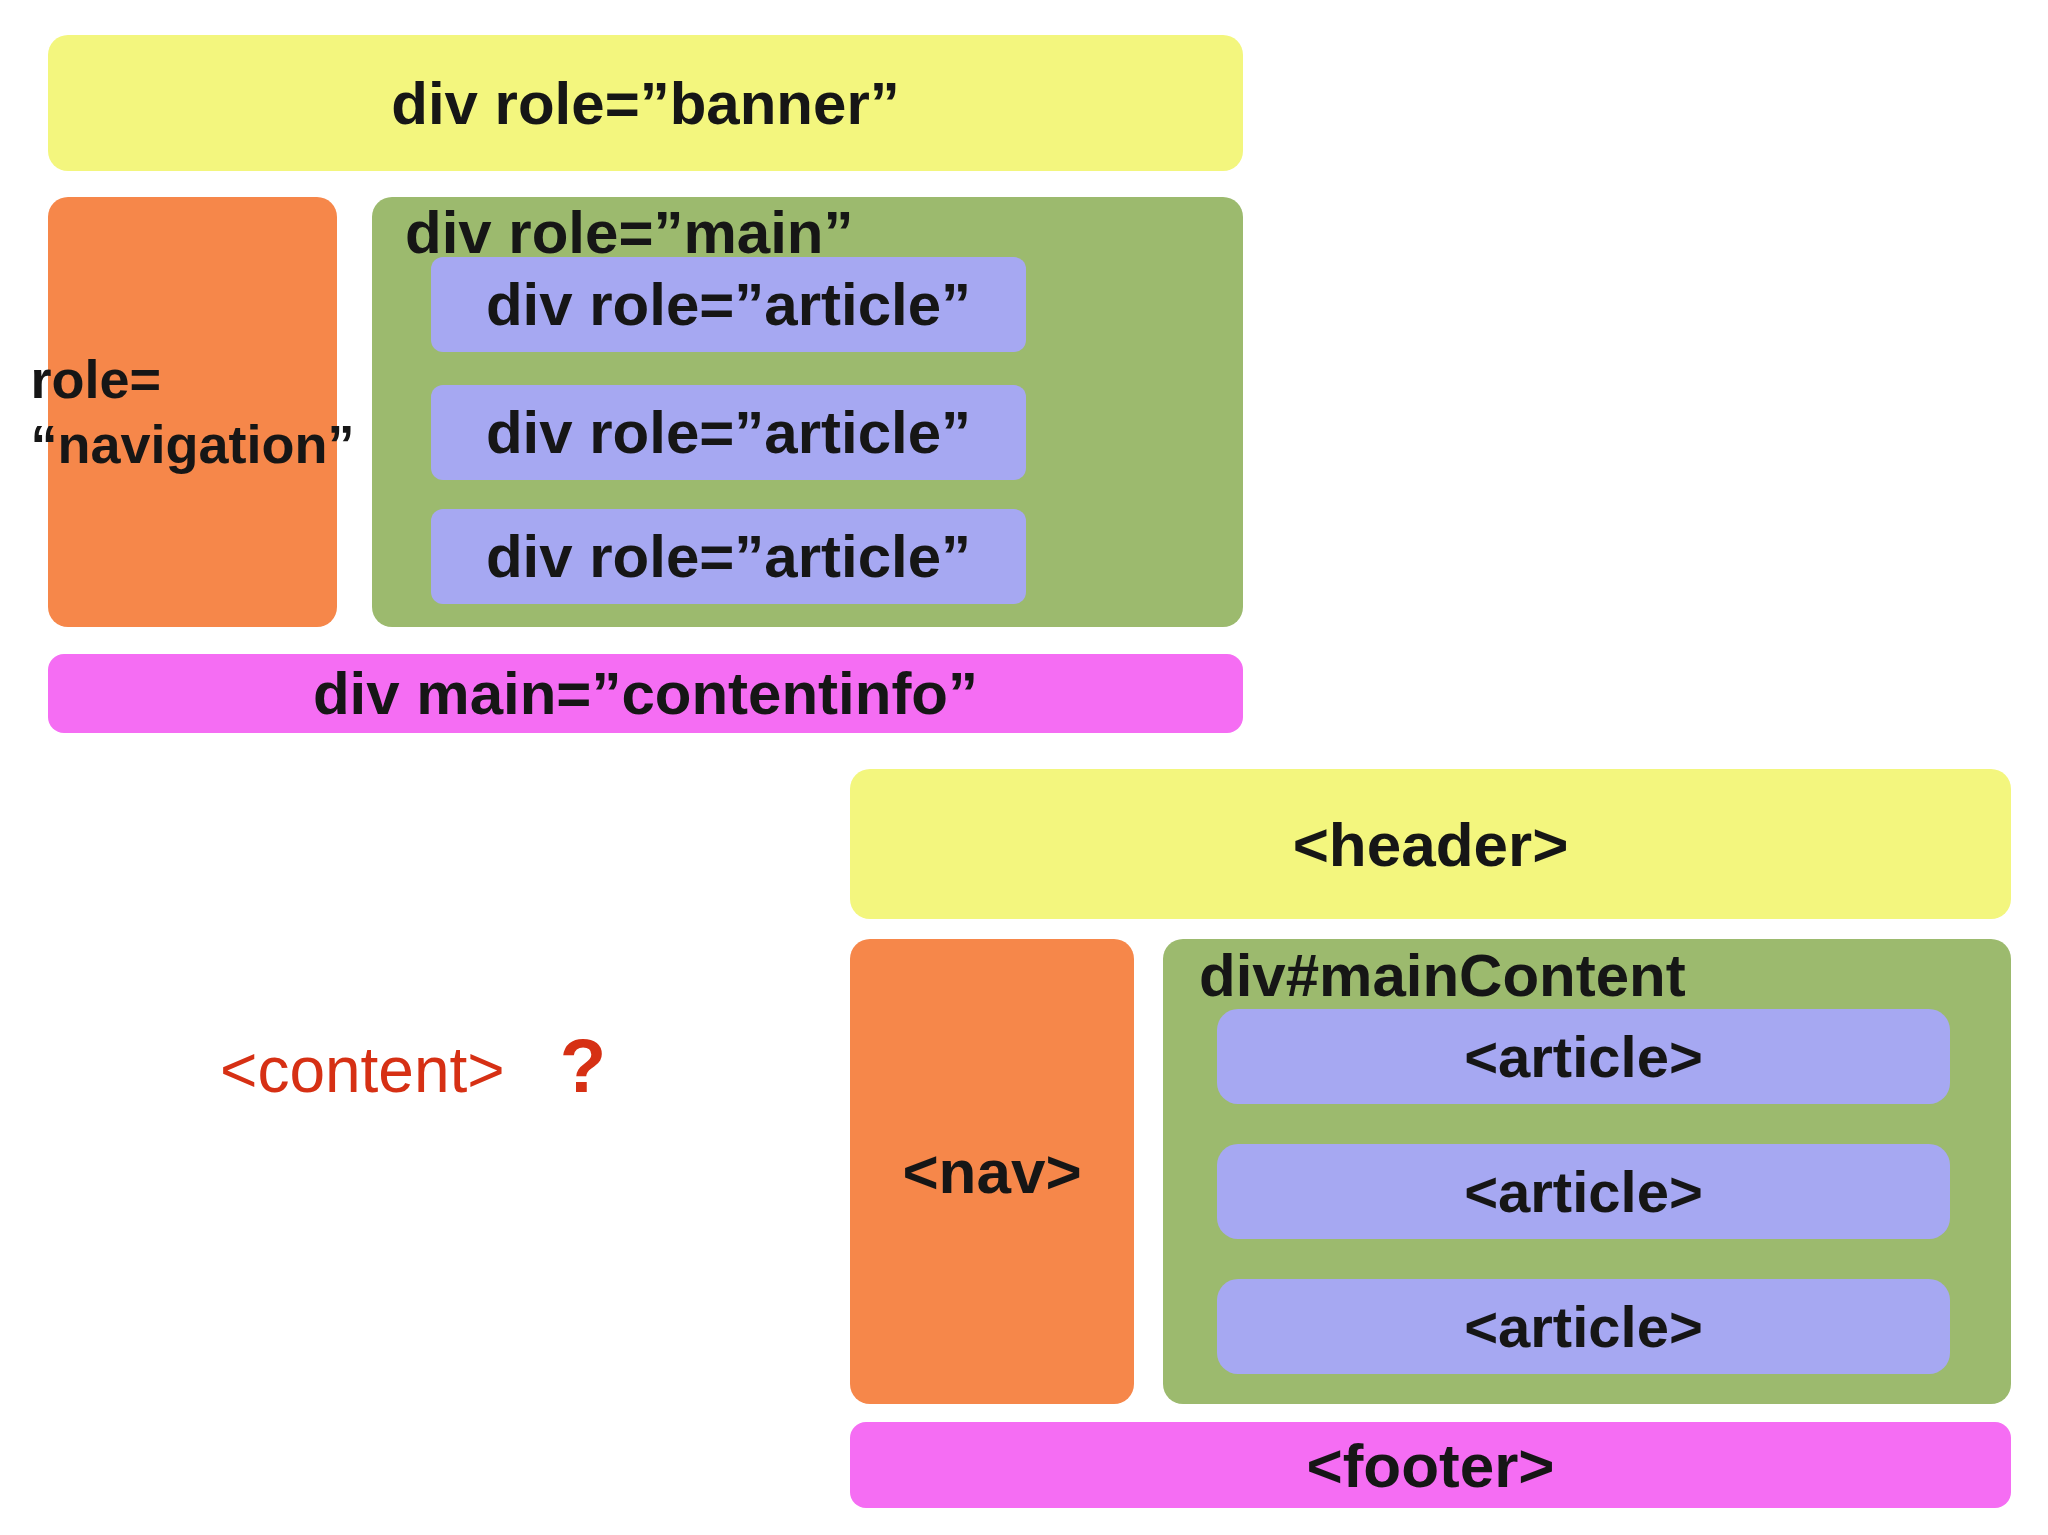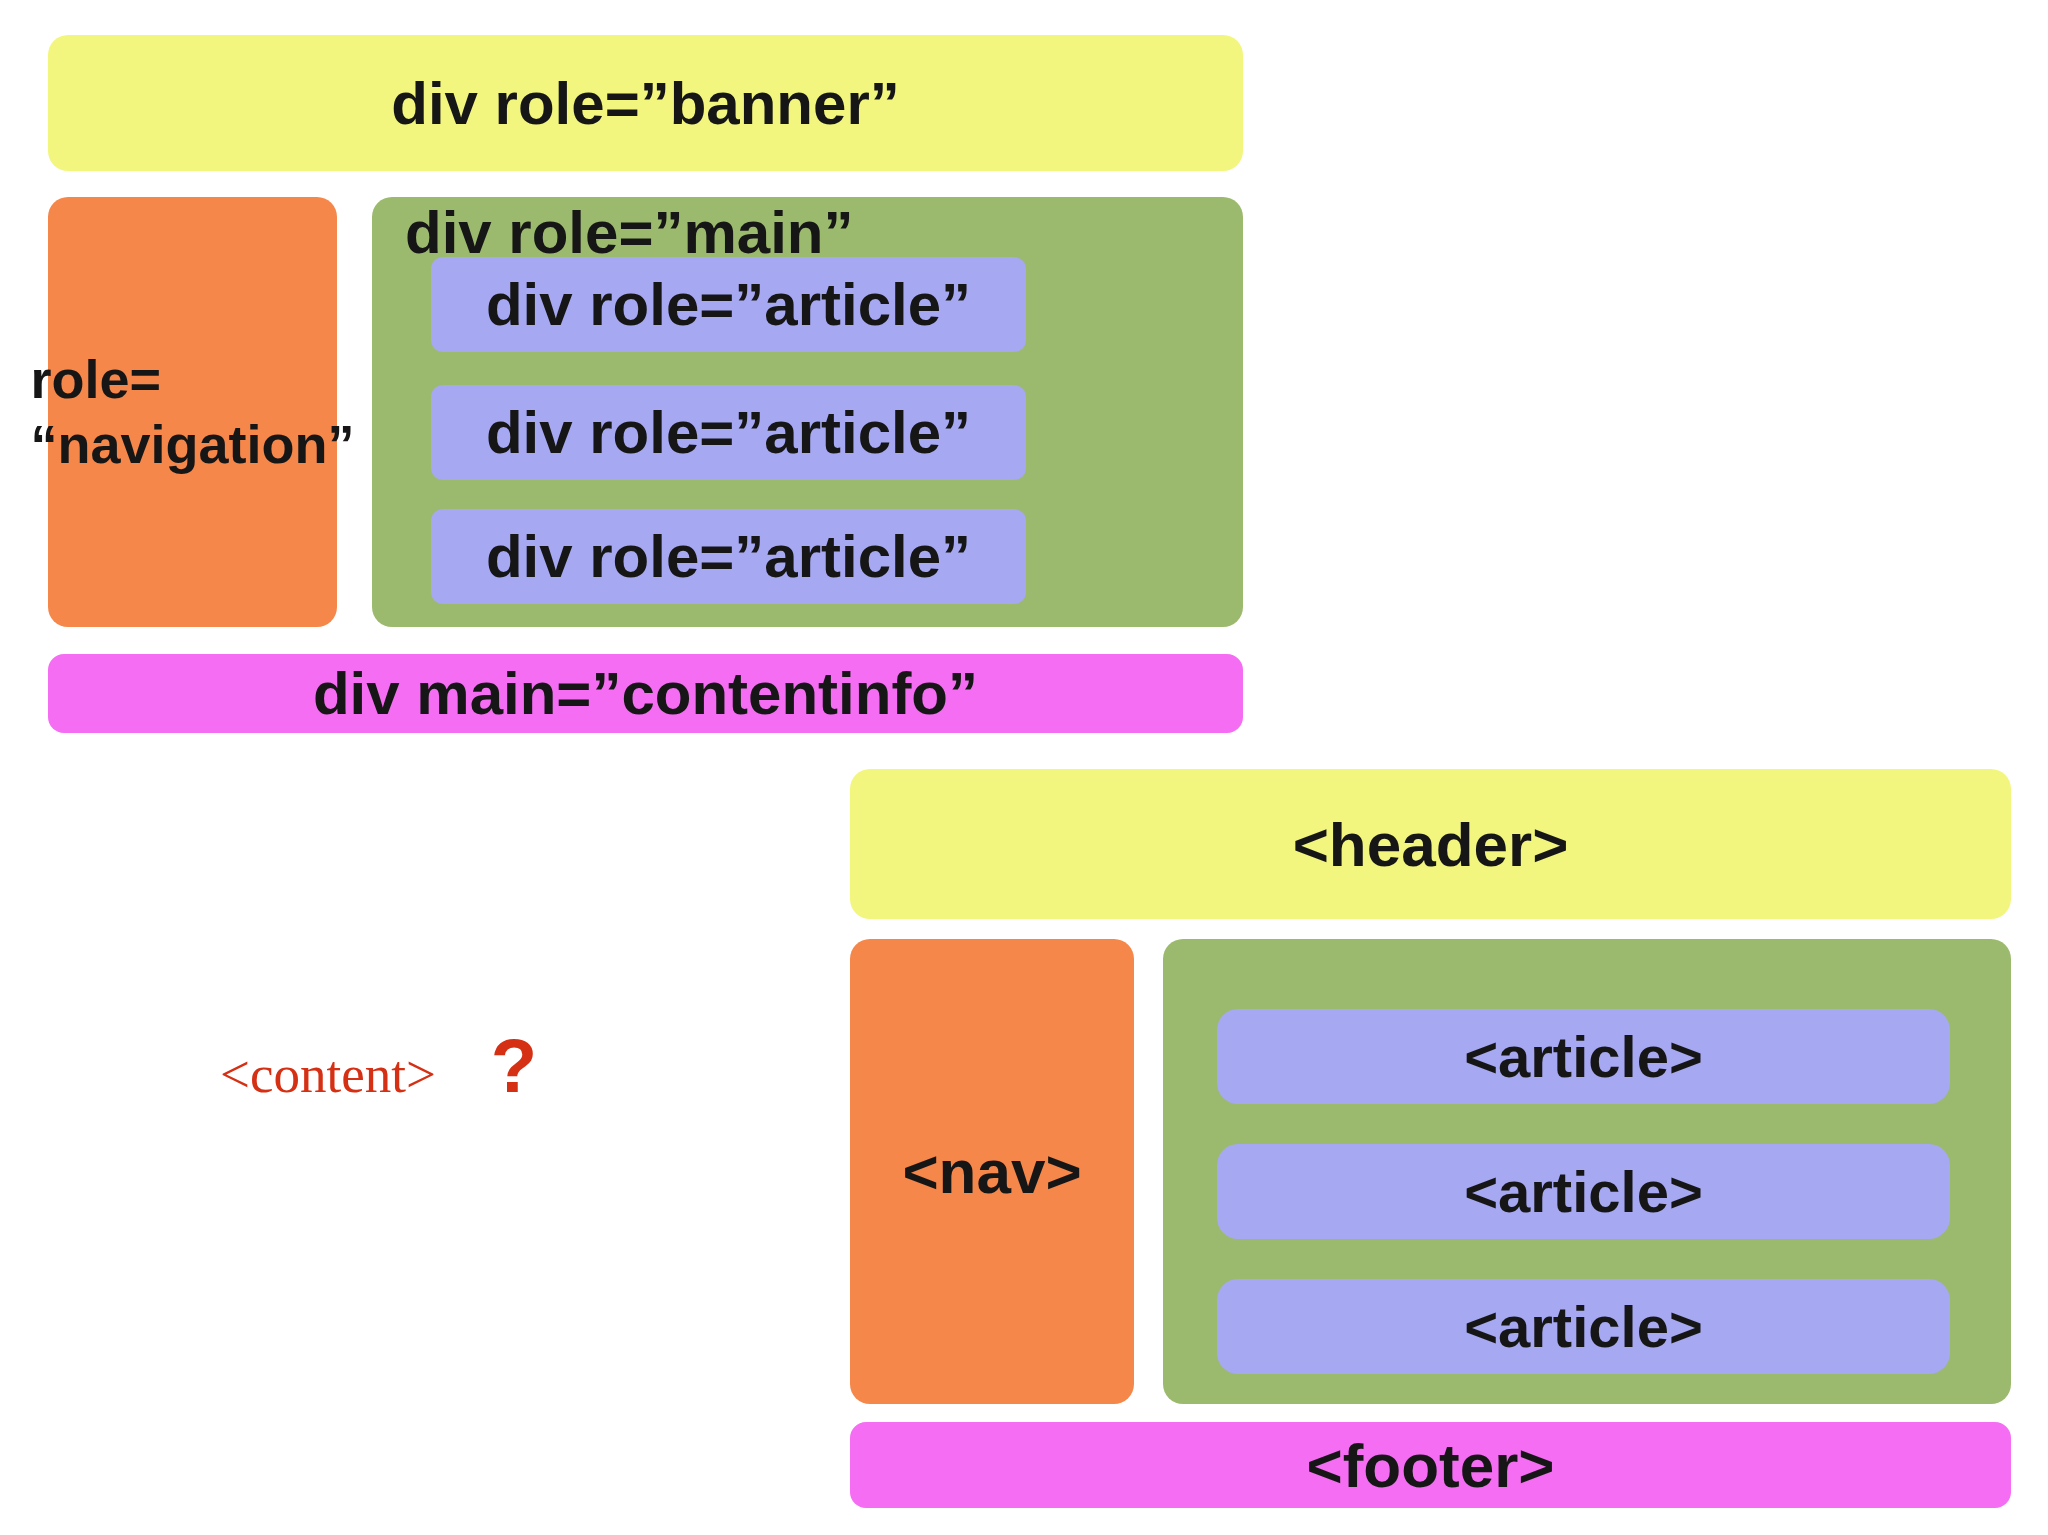--- a/index.html
+++ b/index.html
@@ -38,22 +38,22 @@
   .a2-1{top:70px;} .a2-2{top:205px;} .a2-3{top:340px;}
   .footer2  {left:850px;  top:1422px; width:1161px; height:86px; background:var(--magenta); border-radius:16px; font-size:62px;}
 
   
   .annotation{
     position:absolute; left:220px; top:1022px;
     display:flex; align-items:baseline;
     color:var(--red);
   }
   .annotation .tag{
-    font-family:Liberation Serif, serif;
-    font-size:53px; font-weight:normal; white-space:pre;
+    font-family:Liberation Sans, sans-serif;
+    font-size:64px; font-weight:normal; white-space:pre;
   }
   .annotation .qmark{
     font-family:"Liberation Sans",sans-serif;
     font-size:76px; font-weight:bold; margin-left:55px;
   }
 </style>
 </head>
 <body>
 
 <div class="canvas" style="--yellow: #f3f67e; --orange: #f6874a; --green: #9cba6e; --purple: #a6a8f2; --magenta: #f56df3; --red: #d63014; color: rgb(22, 22, 22);">
@@ -91,20 +91,21 @@
   <div>
     <div class="box header2">
       <span>&lt;header&gt;</span>
     </div>
 
     <div class="box nav2">
       <span>&lt;nav&gt;</span>
     </div>
 
     <div class="box main2">
+      <span class="main2-label">div#mainContent</span>
       <div class="article a2-1">
         <span>&lt;article&gt;</span>
       </div>
       <div class="article a2-2">
         <span>&lt;article&gt;</span>
       </div>
       <div class="article a2-3">
         <span>&lt;article&gt;</span>
       </div>
     </div>

